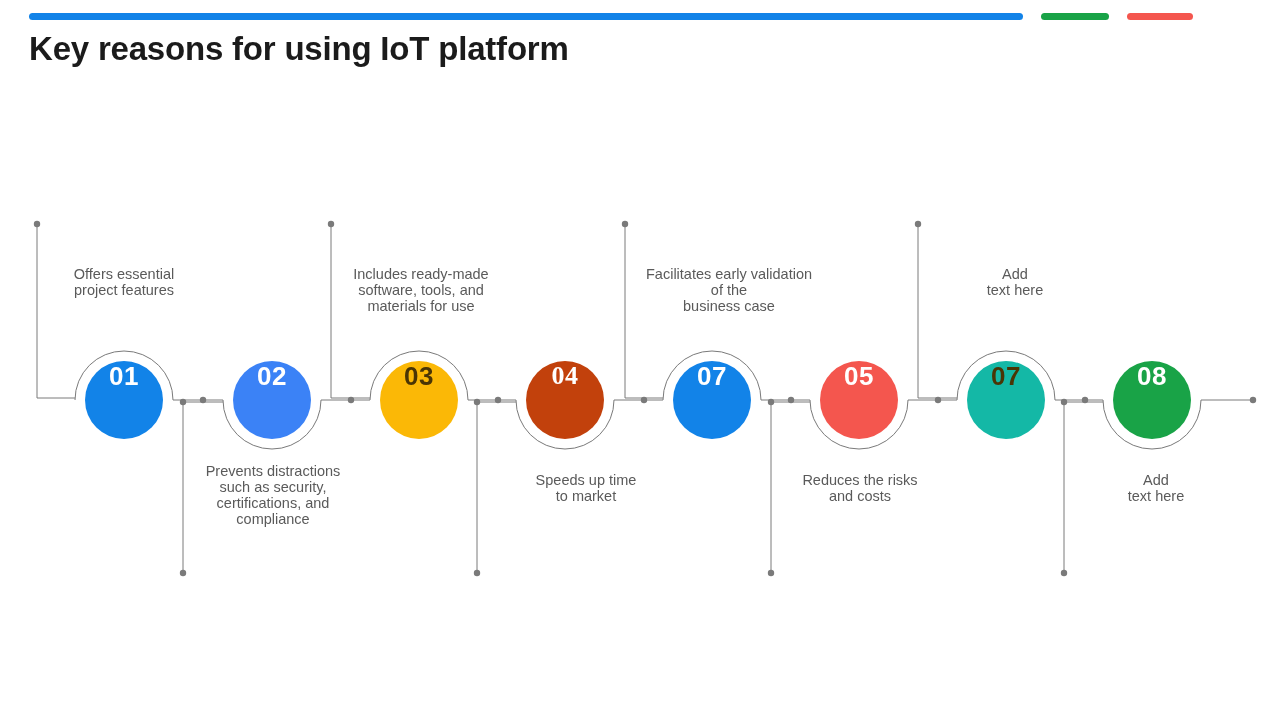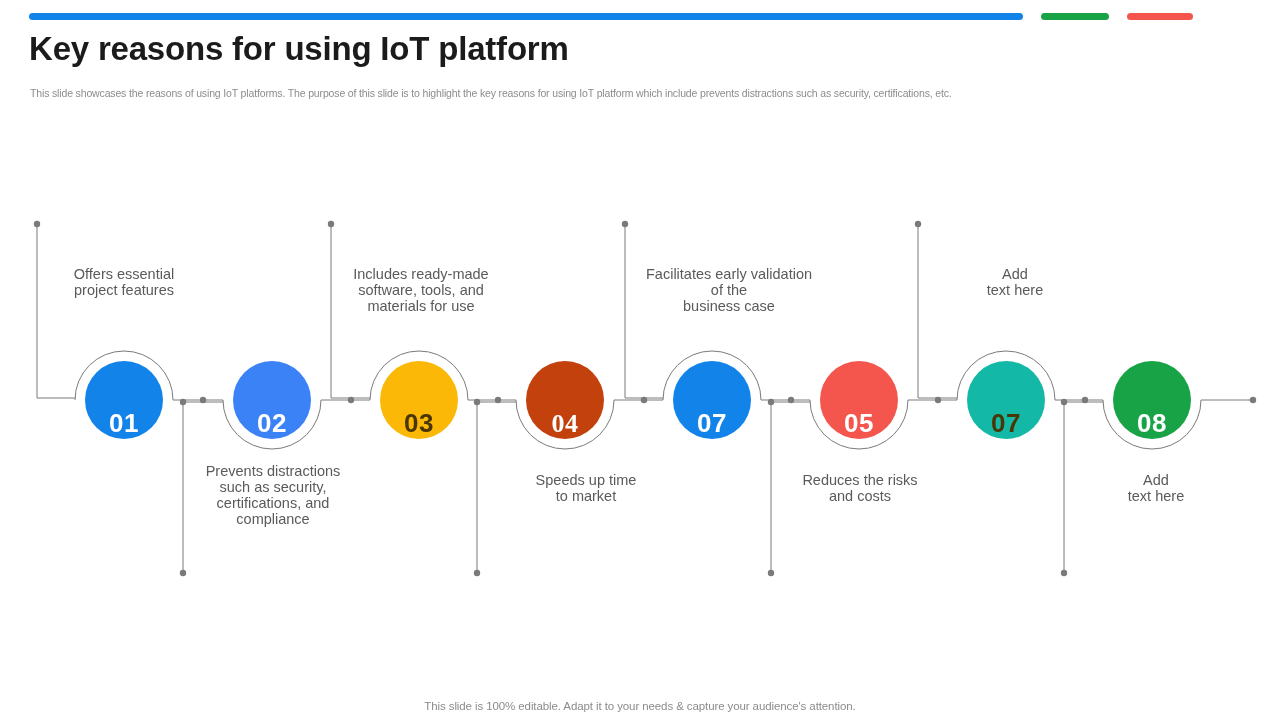--- a/index.html
+++ b/index.html
@@ -65,21 +65,21 @@
     height: 720px;
   }
 
   
   .node {
     position: absolute;
     width: 78px;
     height: 78px;
     border-radius: 50%;
     display: flex;
-    align-items: flex-end;
+    align-items: flex-start;
     justify-content: center;
     font-size: 26px;
     font-weight: bold;
     letter-spacing: 0.5px;
     box-shadow: 0 0 0 6px #ffffff;
   }
 
   
   .label {
     position: absolute;
@@ -110,21 +110,20 @@
 
 <div class="slide">
 
   <div class="accent-row">
     <div class="bar bar-main" style="background: rgb(18, 131, 232);"></div>
     <div class="bar bar-two" style="background: rgb(25, 163, 71);"></div>
     <div class="bar bar-three" style="background: rgb(244, 86, 78);"></div>
   </div>
 
   <div class="title">Key reasons for using IoT platform</div>
-  <div class="subtitle">This slide showcases the reasons of using IoT platforms. The purpose of this slide is to highlight the key reasons for using IoT platform which include prevents distractions such as security, certifications, etc.</div>
 
   <svg class="diagram" viewBox="0 0 1280 720" xmlns="http://www.w3.org/2000/svg">
     <g id="connector-layer" fill="none" stroke="#7a7a7a" stroke-width="1">
         <path d="M 75 400 A 49 49 0 0 1 173 400"></path>
         <line x1="37" y1="224" x2="37" y2="398"></line>
         <line x1="37" y1="398" x2="75" y2="398"></line>
         <path d="M 173 400 L 195 400 M 195 400 L 223 400"></path>
         <path d="M 223 400 A 49 49 0 0 0 321 400"></path>
         <line x1="183" y1="402" x2="183" y2="573"></line>
         <line x1="183" y1="402" x2="223" y2="402"></line>
@@ -218,15 +217,14 @@
       </div>
       <div class="label label-top" style="left: 905px; top: 266px;">Add
 text here</div>
       <div class="node" style="left: 1113px; top: 361px; background: rgb(25, 163, 71); color: rgb(255, 255, 255);">
         <span>08</span>
       </div>
       <div class="label label-bottom" style="left: 1046px; top: 472px;">Add
 text here</div>
     </div>
 
-  <div class="footer">This slide is 100% editable. Adapt it to your needs &amp; capture your audience's attention.</div>
 
 </div>
 
 </body></html>

